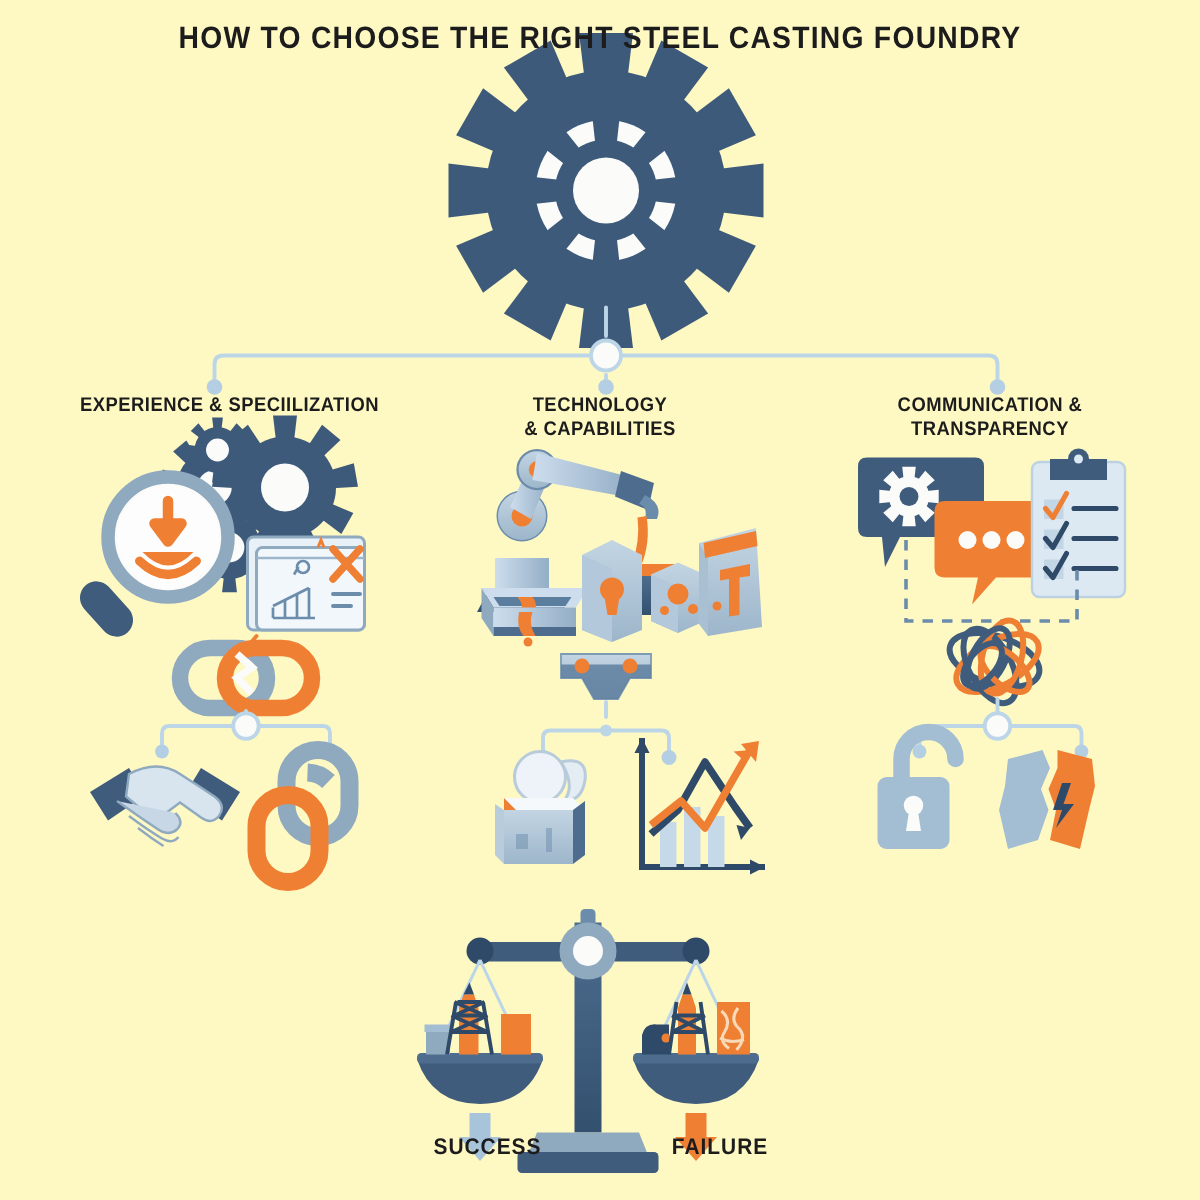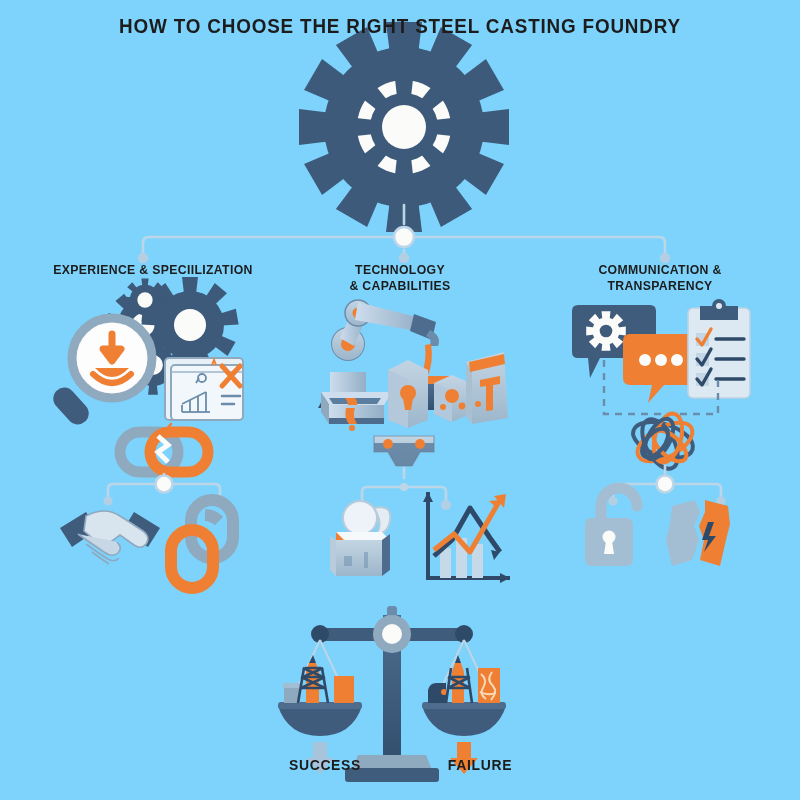--- a/index.html
+++ b/index.html
@@ -5,21 +5,21 @@
 <style>
   html, body {
     margin: 0;
     padding: 0;
     background: #ffffff;
   }
   #stage {
     position: relative;
     width: 800px;
     height: 800px;
-    background: #7dd3fc;
+    background: #fef9c3;
     overflow: hidden;
     font-family: "Liberation Sans", sans-serif;
   }
   #art {
     position: absolute;
     inset: 0;
     width: 800px;
     height: 800px;
   }
   .txt {

